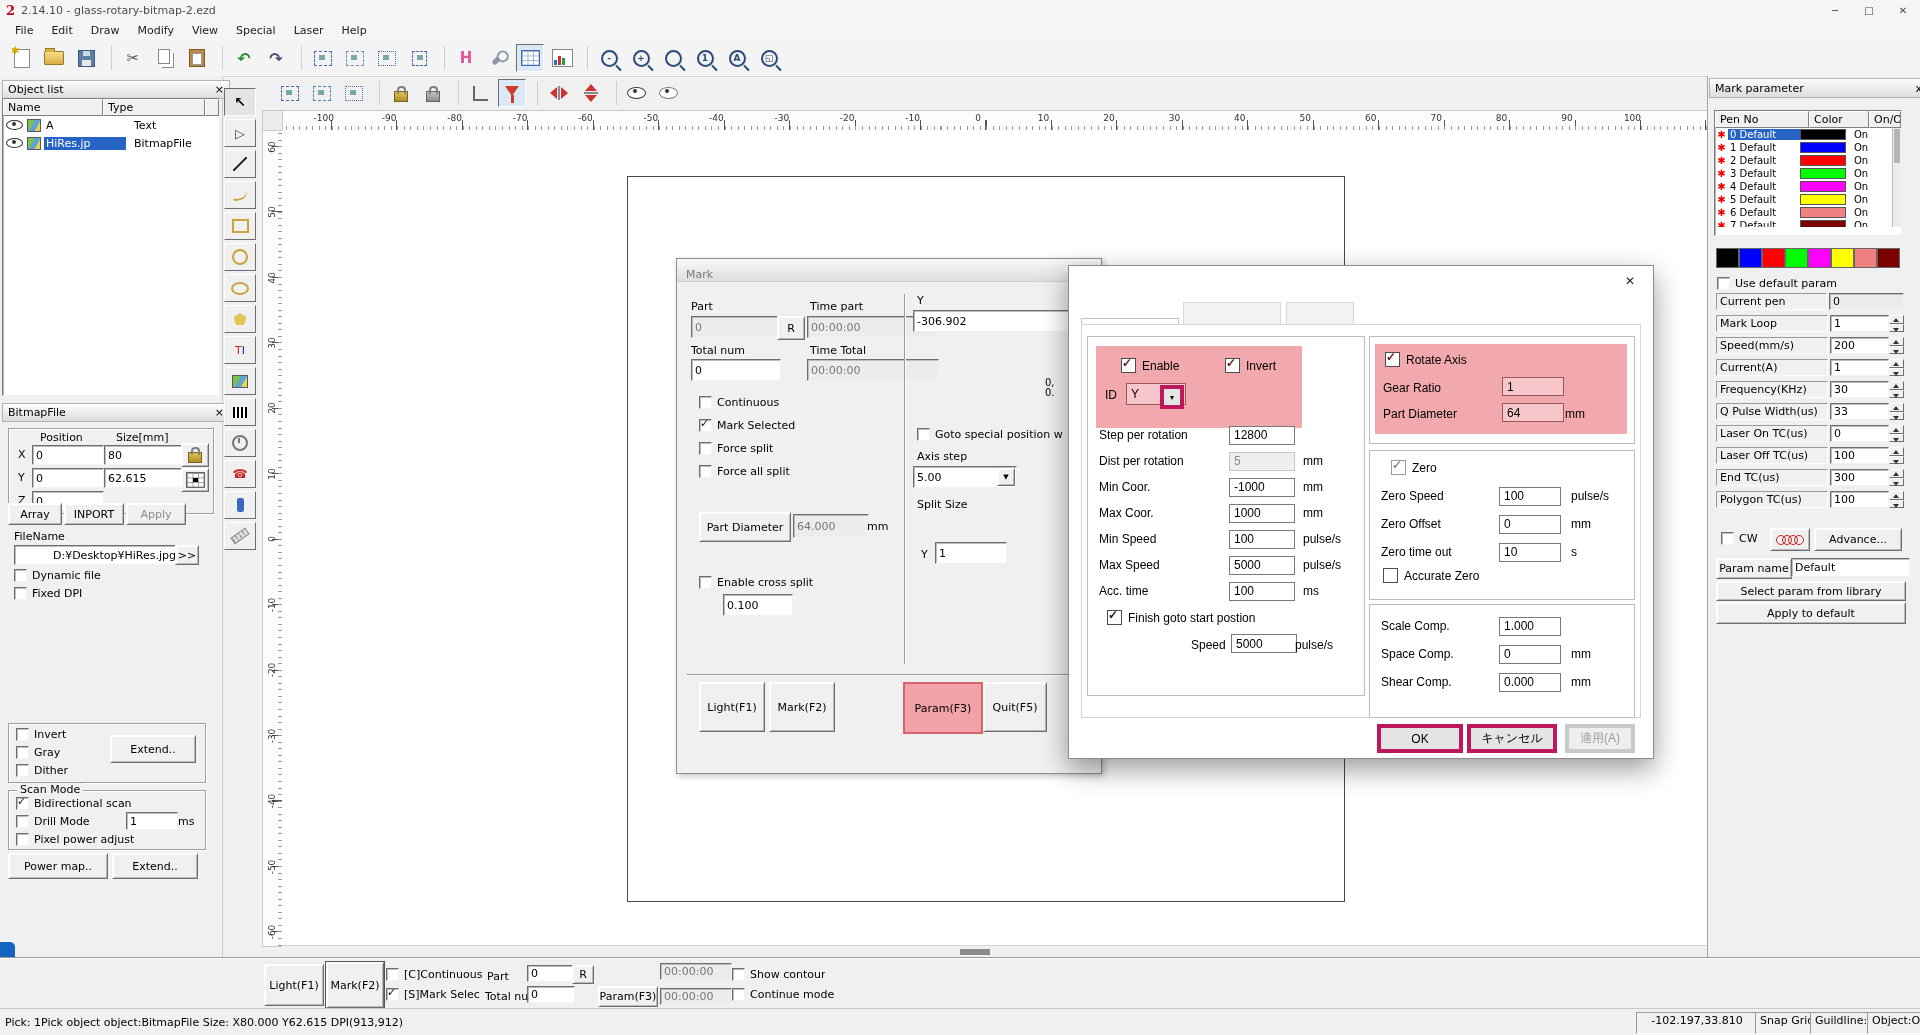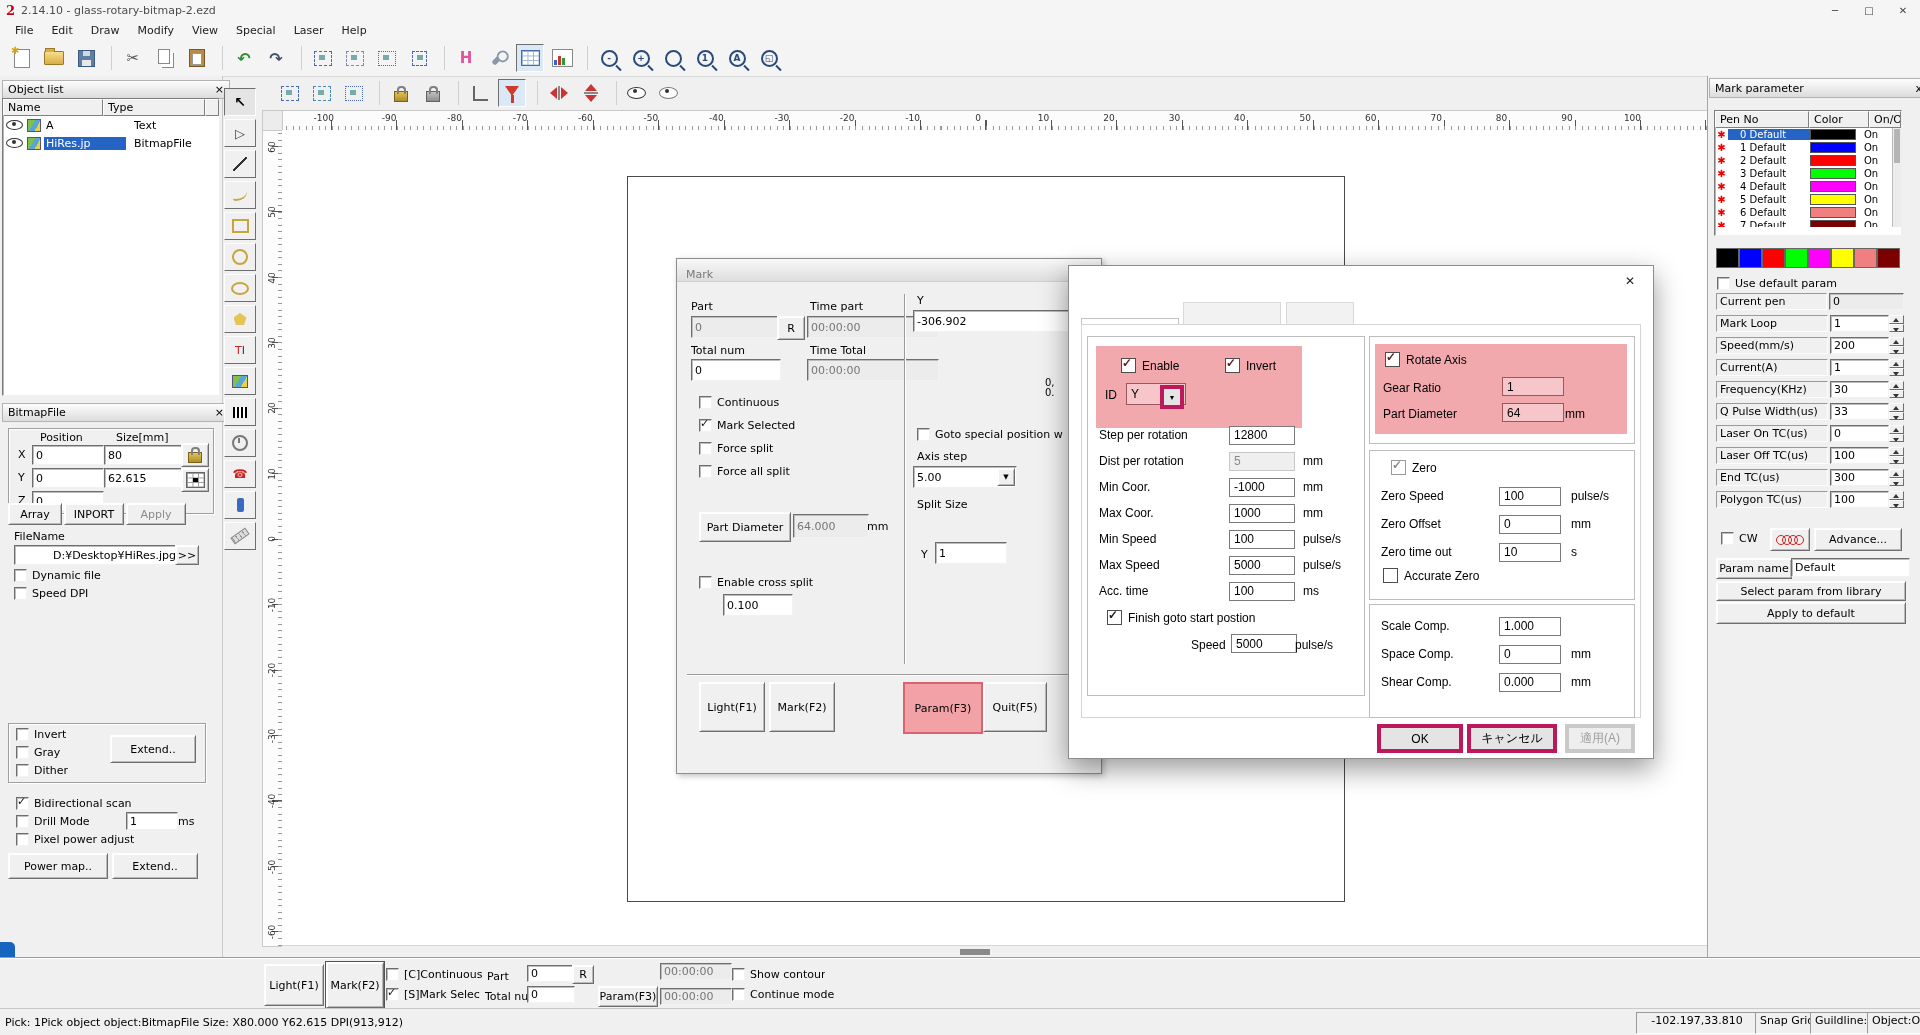--- a/index.html
+++ b/index.html
@@ -41,21 +41,21 @@
   .lsthead{display:flex}
   .objrow{display:flex;align-items:center;height:18px;padding-left:3px}
   .objrow .nm{width:78px;padding:0 2px;white-space:nowrap;overflow:hidden}
   .objrow.selected .nm{background:#2563c4;color:#fff}
   .objrow .tp{padding-left:8px}
   .eyeI{width:15px;height:8px;border:1px solid #333;border-radius:50%;position:relative;background:#fff;margin-right:4px;flex:none}
   .eyeI::after{content:"";position:absolute;left:5px;top:1px;width:4px;height:4px;background:#333;border-radius:50%}
   .thumbI{width:12px;height:11px;border:1px solid #557;background:linear-gradient(120deg,#7ec14d 40%,#58a6d8 40% 70%,#e8d14a 70%);margin-right:3px;flex:none}
   .penrow{display:flex;align-items:center;height:13px;font-size:10px}
   .penrow .ast{color:#e00;width:13px;text-align:center;font-weight:bold}
-  .penrow .pn{width:70px;padding-left:12px;white-space:nowrap}
+  .penrow .pn{width:70px;padding-left:2px;white-space:nowrap}
   .penrow.selected .pn{background:#2563c4;color:#fff}
   .penrow .pc{width:50px;display:flex;align-items:center}
   .penrow .pc b{width:44px;height:9px;border:1px solid #555;display:block}
   .penrow .po{padding-left:4px}
   .swatch{width:21px;height:18px;display:inline-block;margin-right:2px}
   .swatch b{display:block;width:100%;height:100%;border:1px solid #666}
   .prow{display:flex;align-items:center;height:17px;margin-bottom:5px}
   .prow .plabel{width:106px;background:#f0f0f0;border:1px solid;border-color:#9a9a9a #fdfdfd #fdfdfd #9a9a9a;padding:0 3px;height:15px;line-height:15px;white-space:nowrap;overflow:hidden}
   .prow .pfield{width:52px;height:15px;background:#fff;border:1px solid;border-color:#6e6e6e #f2f2f2 #f2f2f2 #6e6e6e;box-shadow:inset 1px 1px 0 #bdbdbd;padding:0 3px;margin-left:2px;line-height:15px}
   .prow .spin{height:17px}
@@ -347,38 +347,41 @@
   <div class="btn dis abs" style="left:126px;top:503px;width:58px;height:20px">Apply</div>
   <span class="abs" style="left:14px;top:530px">FileName</span>
   <div class="fld abs" style="left:14px;top:545px;width:158px;height:16px;justify-content:flex-end">D:¥Desktop¥HiRes.jpg</div>
   <div class="btn abs" style="left:175px;top:545px;width:22px;height:18px">&gt;&gt;</div>
   <div class="cbrow abs" style="left:14px;top:569px">
       <span class="cb"></span>
       <span>Dynamic file</span>
     </div>
   <div class="cbrow abs" style="left:14px;top:587px">
       <span class="cb"></span>
-      <span>Speed DPI</span>
+      <span>Fixed DPI</span>
     </div>
 
   <div class="gbox abs" style="left:8px;top:723px;width:196px;height:58px"></div>
   <div class="cbrow abs" style="left:16px;top:728px">
       <span class="cb"></span>
       <span>Invert</span>
     </div>
   <div class="cbrow abs" style="left:16px;top:746px">
       <span class="cb"></span>
       <span>Gray</span>
     </div>
   <div class="cbrow abs" style="left:16px;top:764px">
       <span class="cb"></span>
       <span>Dither</span>
     </div>
   <div class="btn abs" style="left:110px;top:735px;width:84px;height:26px">Extend..</div>
 
+  <div class="gbox abs" style="left:8px;top:790px;width:196px;height:58px">
+    <span class="glabel">Scan Mode</span>
+  </div>
   <div class="cbrow abs" style="left:16px;top:797px">
       <span class="cb ck"></span>
       <span>Bidirectional scan</span>
     </div>
   <div class="cbrow abs" style="left:16px;top:815px">
       <span class="cb"></span>
       <span>Drill Mode</span>
     </div>
   <div class="fld abs" style="left:126px;top:812px;width:44px;height:14px">1</div>
   <span class="abs" style="left:178px;top:815px">ms</span>

